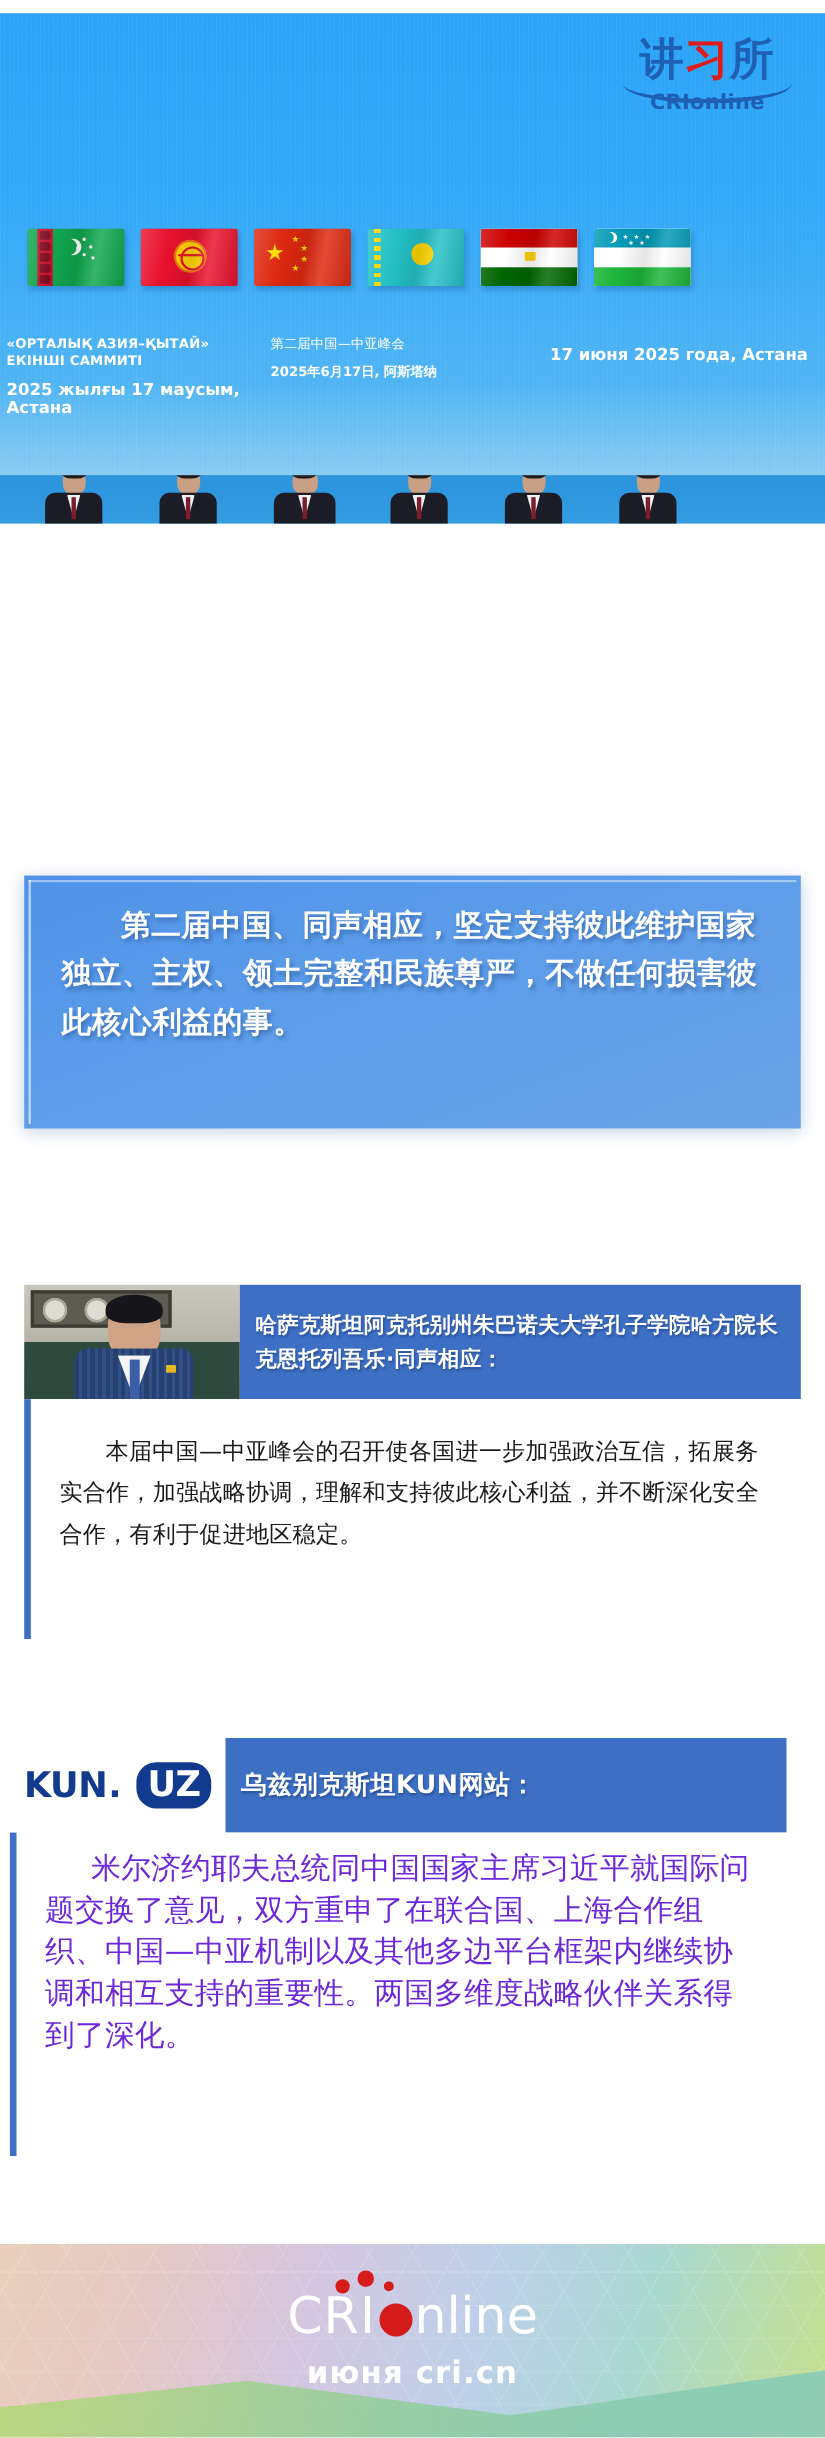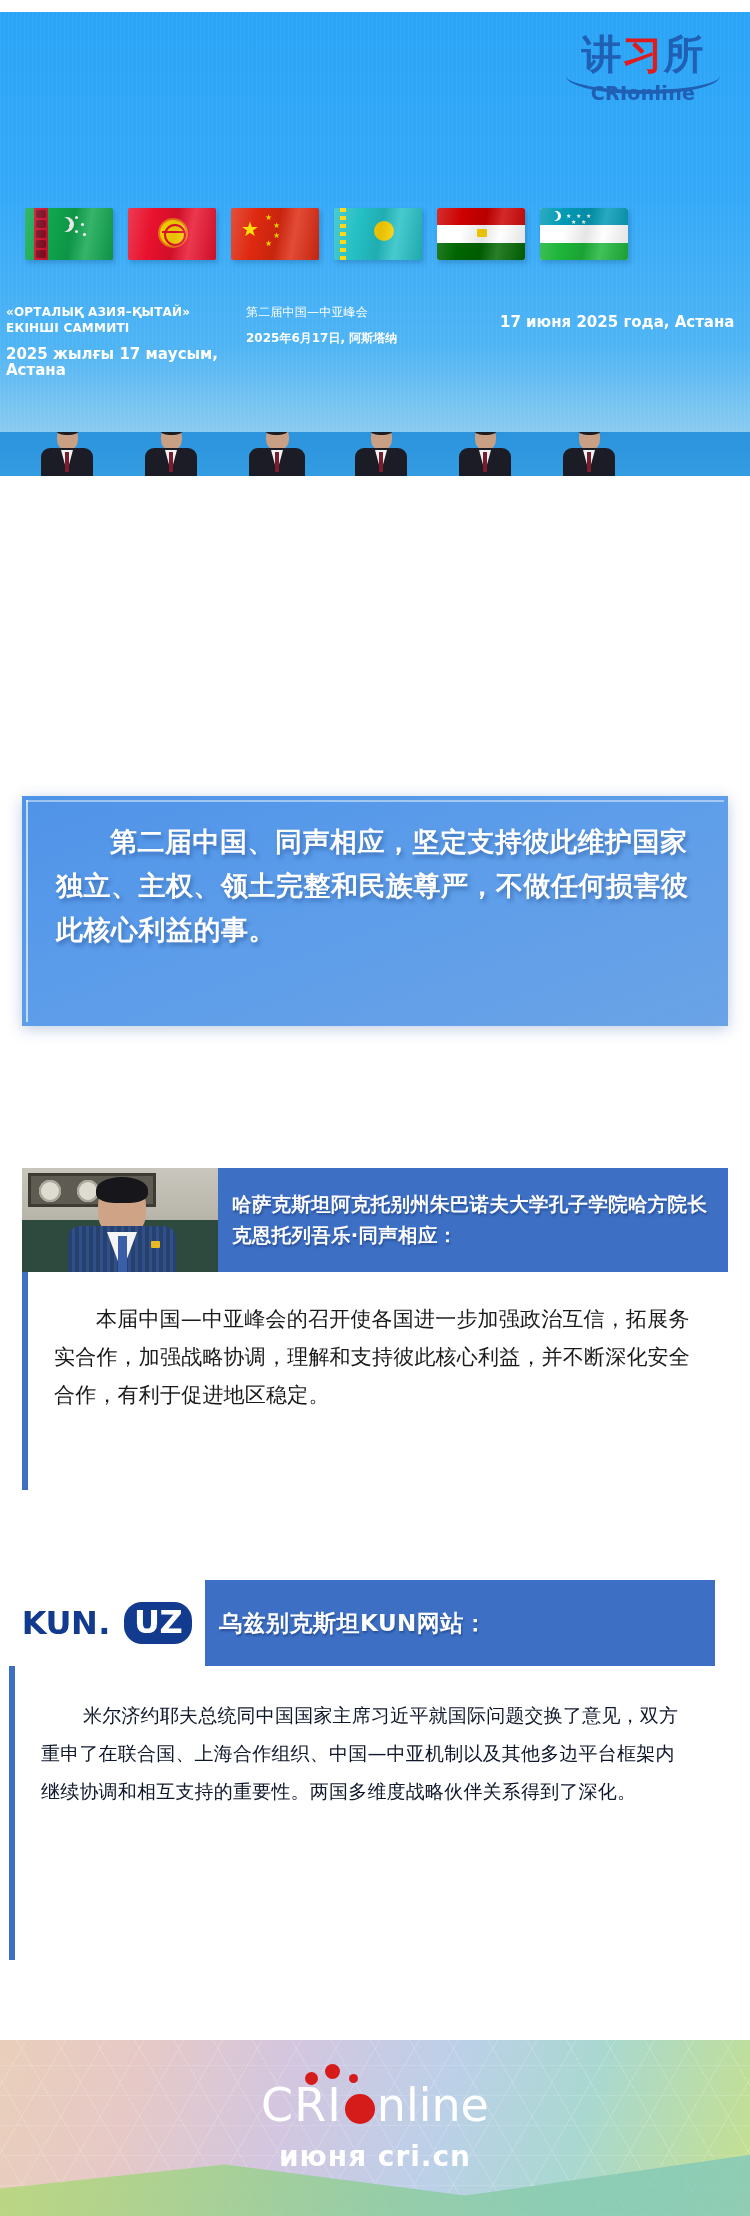--- a/index.html
+++ b/index.html
@@ -202,21 +202,21 @@
   }
   .kun-title {
     padding:0 14px; color:#fff; font-weight:bold; font-size:23px; line-height:34px; letter-spacing:0.5px;
     text-shadow:1px 2px 2px rgba(20,50,110,0.5);
   }
   .kun-body {
     position:absolute; left:0; top:86px; width:706px; height:294px; background:#ffffff;
     border-left:6px solid #3d6fc4;
   }
   .kun-body .bp {
-    padding:30px 26px 0 26px; font-size:19px; line-height:38px; color:#0f172a;
+    padding:14px 26px 0 26px; font-size:27px; line-height:38px; color:#6d28d9;
     text-indent:42px; letter-spacing:0.2px;
   }
 
   
   .mid-bg {
     position:absolute; left:0; top:560px; width:750px; height:1480px;
     background:linear-gradient(180deg,#cfe6f6 0%, #dceffb 12%, #cfe7f8 40%, #c6e2f7 70%, #bcdcf5 100%);
     z-index:-1;
   }
   .mid-bg::after {

